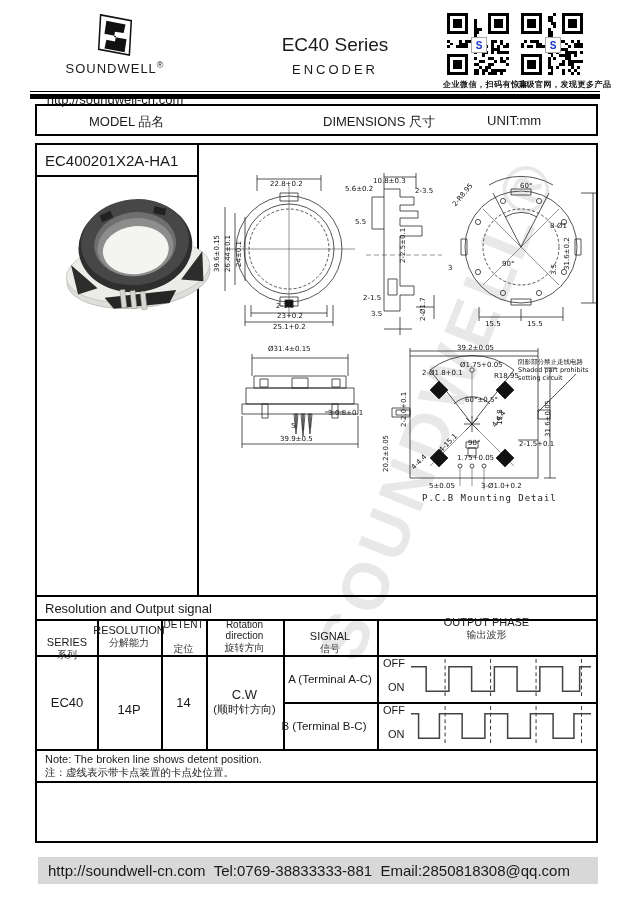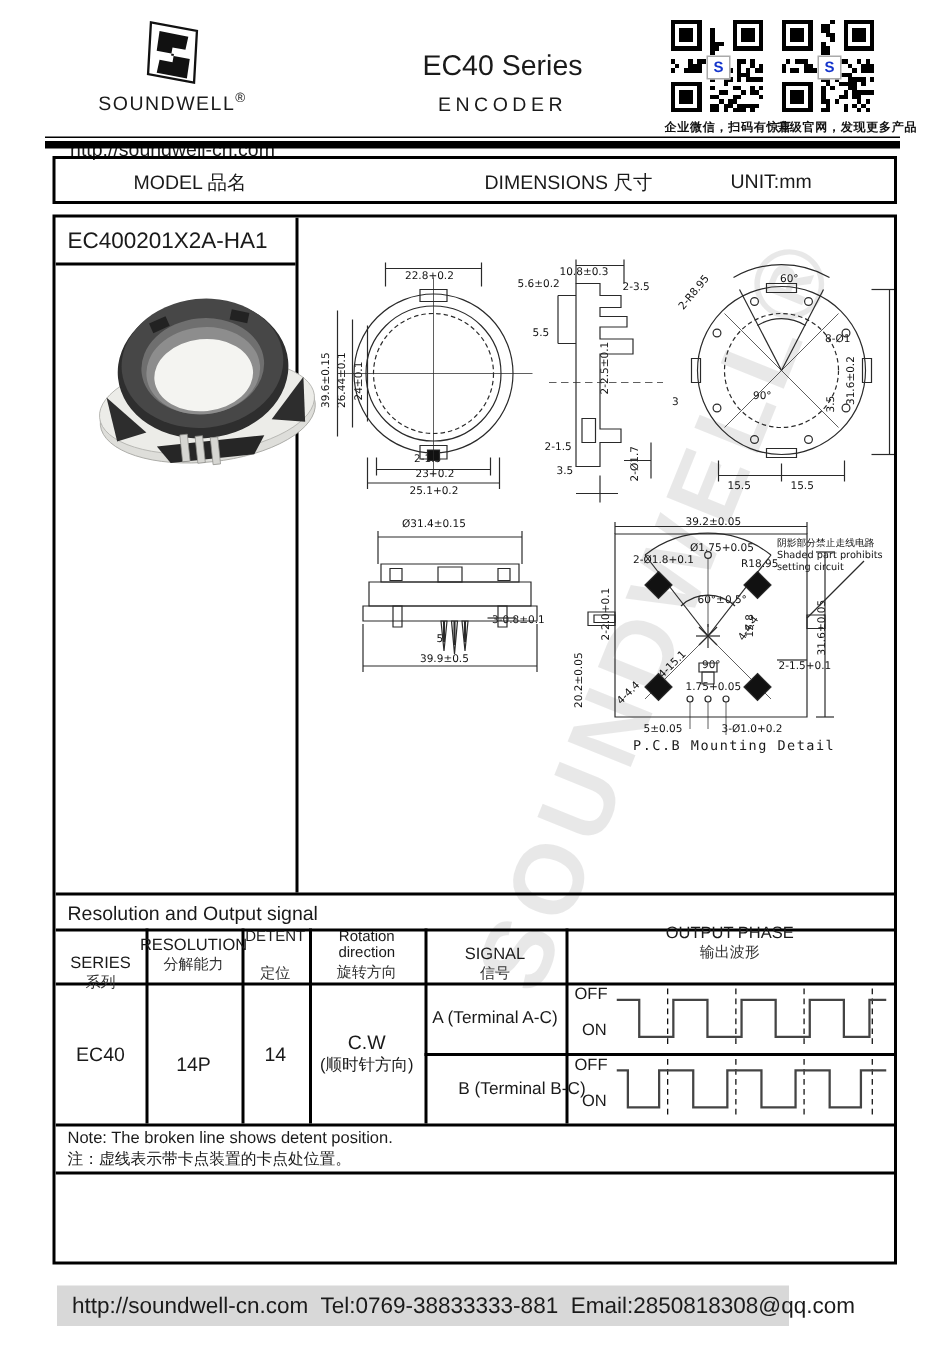--- a/index.html
+++ b/index.html
@@ -704,21 +704,21 @@
       </div>
 
       <div class="cell" style="left:0;top:58px;width:60px;height:94px;font-size:13px;">EC40</div>
       <div class="cell" style="left:60px;top:58px;width:64px;height:108px;font-size:13px;">14P</div>
       <div class="cell" style="left:124px;top:58px;width:45px;height:94px;font-size:13px;">14</div>
       <div class="cell" style="left:169px;top:58px;width:77px;height:94px;flex-direction:column;">
         <span style="font-size:13px;">C.W</span>
         <span style="font-size:11px;">(顺时针方向)</span>
       </div>
       <div class="cell" style="left:246px;top:58px;width:94px;height:47px;font-size:11.5px;">A (Terminal A-C)</div>
-      <div class="cell" style="left:264px;top:105px;width:94px;height:47px;font-size:11.5px;text-align:center;">B (Terminal B-C)</div>
+      <div class="cell" style="left:240px;top:105px;width:94px;height:47px;font-size:11.5px;text-align:center;">B (Terminal B-C)</div>
 
       <div class="abs" style="left:340px;top:58px;width:219px;height:47px;">
         <span class="abs lbl" style="left:6px;top:2px;font-size:11px;">OFF</span>
         <span class="abs lbl" style="left:11px;top:26px;font-size:11px;">ON</span>
         <svg class="abs" style="left:34px;top:3px;" width="180" height="41" viewBox="0 0 190 41">
           <g stroke="#111" stroke-width="0.9" stroke-dasharray="4 3">
             <line x1="36" y1="0" x2="36" y2="41"></line>
               <line x1="84" y1="0" x2="84" y2="41"></line>
             <line x1="132" y1="0" x2="132" y2="41"></line>
               <line x1="180" y1="0" x2="180" y2="41"></line>
@@ -739,17 +739,17 @@
           </g>
           <polyline fill="none" stroke="#444" stroke-width="1.6" points="0,8 8,8 8,34 30,34 30,8 54,8 54,34 78,34 78,8 102,8 102,34 126,34 126,8 150,8 150,34 172,34 172,8 190,8"></polyline>
         </svg>
       </div>
 
       <span class="abs lbl" style="left:8px;top:156px;font-size:11px;">Note: The broken line shows detent position.</span>
       <span class="abs lbl" style="left:8px;top:169px;font-size:10.5px;">注：虚线表示带卡点装置的卡点处位置。</span>
     </div>
   </div>
 
-  <div class="abs" style="left:38px;top:857px;width:488px;height:27px;background:#d8d8d8;text-align:center;">
+  <div class="abs" style="left:38px;top:857px;width:560px;height:27px;background:#d8d8d8;text-align:center;">
     <span class="abs lbl" style="left:10px;top:5px;font-size:15px;white-space:pre;">http://soundwell-cn.com  Tel:0769-38833333-881  Email:2850818308@qq.com</span>
   </div>
 
 </div>
 
 </body></html>

